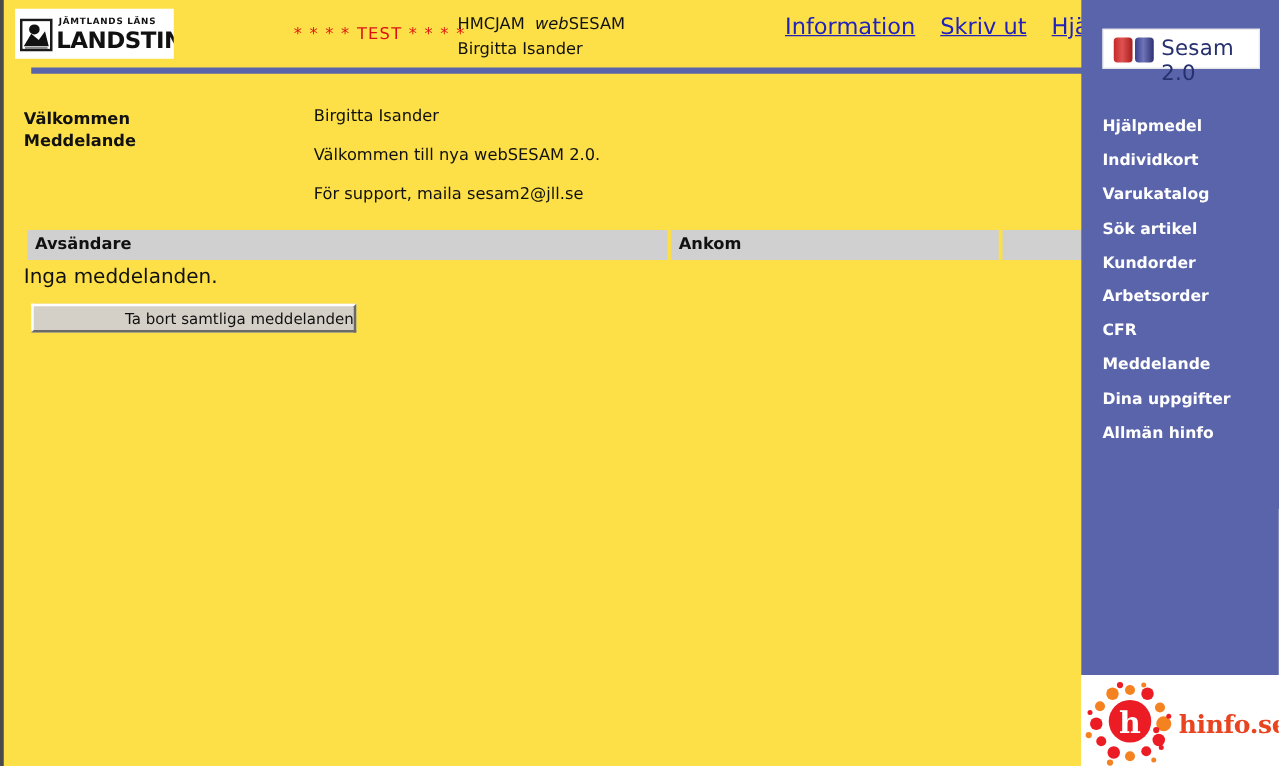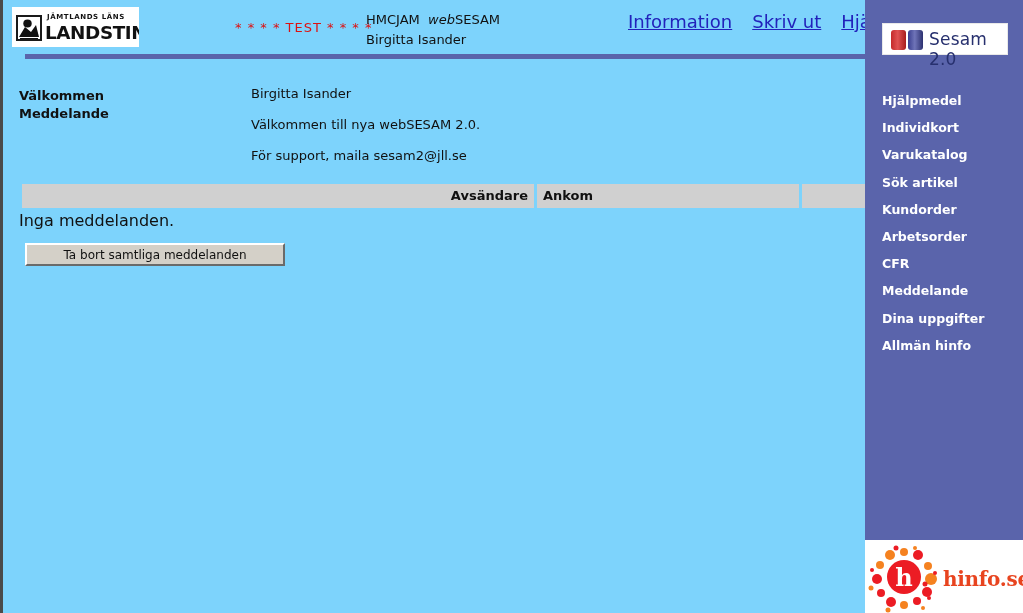--- a/index.html
+++ b/index.html
@@ -14,21 +14,21 @@
     overflow: hidden;
     position: relative;
   }
 
   
   #main-region {
     position: absolute;
     left: 0; top: 0;
     width: 865px;
     height: 613px;
-    background: #7dd3fc;
+    background: #fde047;
     border-left: 3px solid #4a4a4a;
     box-sizing: border-box;
   }
 
   
   #top-header {
     position: relative;
     height: 55px;
   }
   #logo-box {
@@ -162,21 +162,21 @@
   }
   #msg-table th {
     background: #d0d0d0;
     color: #111111;
     font-size: 13px;
     font-weight: bold;
     text-align: left;
     padding: 4px 6px 5px 6px;
     height: 15px;
   }
-  #msg-table th.col-a { width: 500px; text-align: right; }
+  #msg-table th.col-a { width: 500px; }
   #msg-table th.col-b { width: 250px; }
   #msg-table th.col-c { width: 82px; }
 
   #empty-note {
     position: absolute;
     left: 16px;
     top: 152px;
     font-size: 16px;
     color: #111111;
   }
@@ -190,20 +190,21 @@
     background: #d4d0c8;
     border-top: 2px solid #ffffff;
     border-left: 2px solid #ffffff;
     border-right: 2px solid #6a6a6a;
     border-bottom: 2px solid #6a6a6a;
     font-family: "DejaVu Sans", sans-serif;
     font-size: 12px;
     color: #111111;
     cursor: pointer;
     padding: 0;
+    text-align: right;
   }
 
   
   #sidebar {
     position: absolute;
     left: 865px;
     top: 0;
     width: 158px;
     height: 540px;
     background: #5a64ab;

